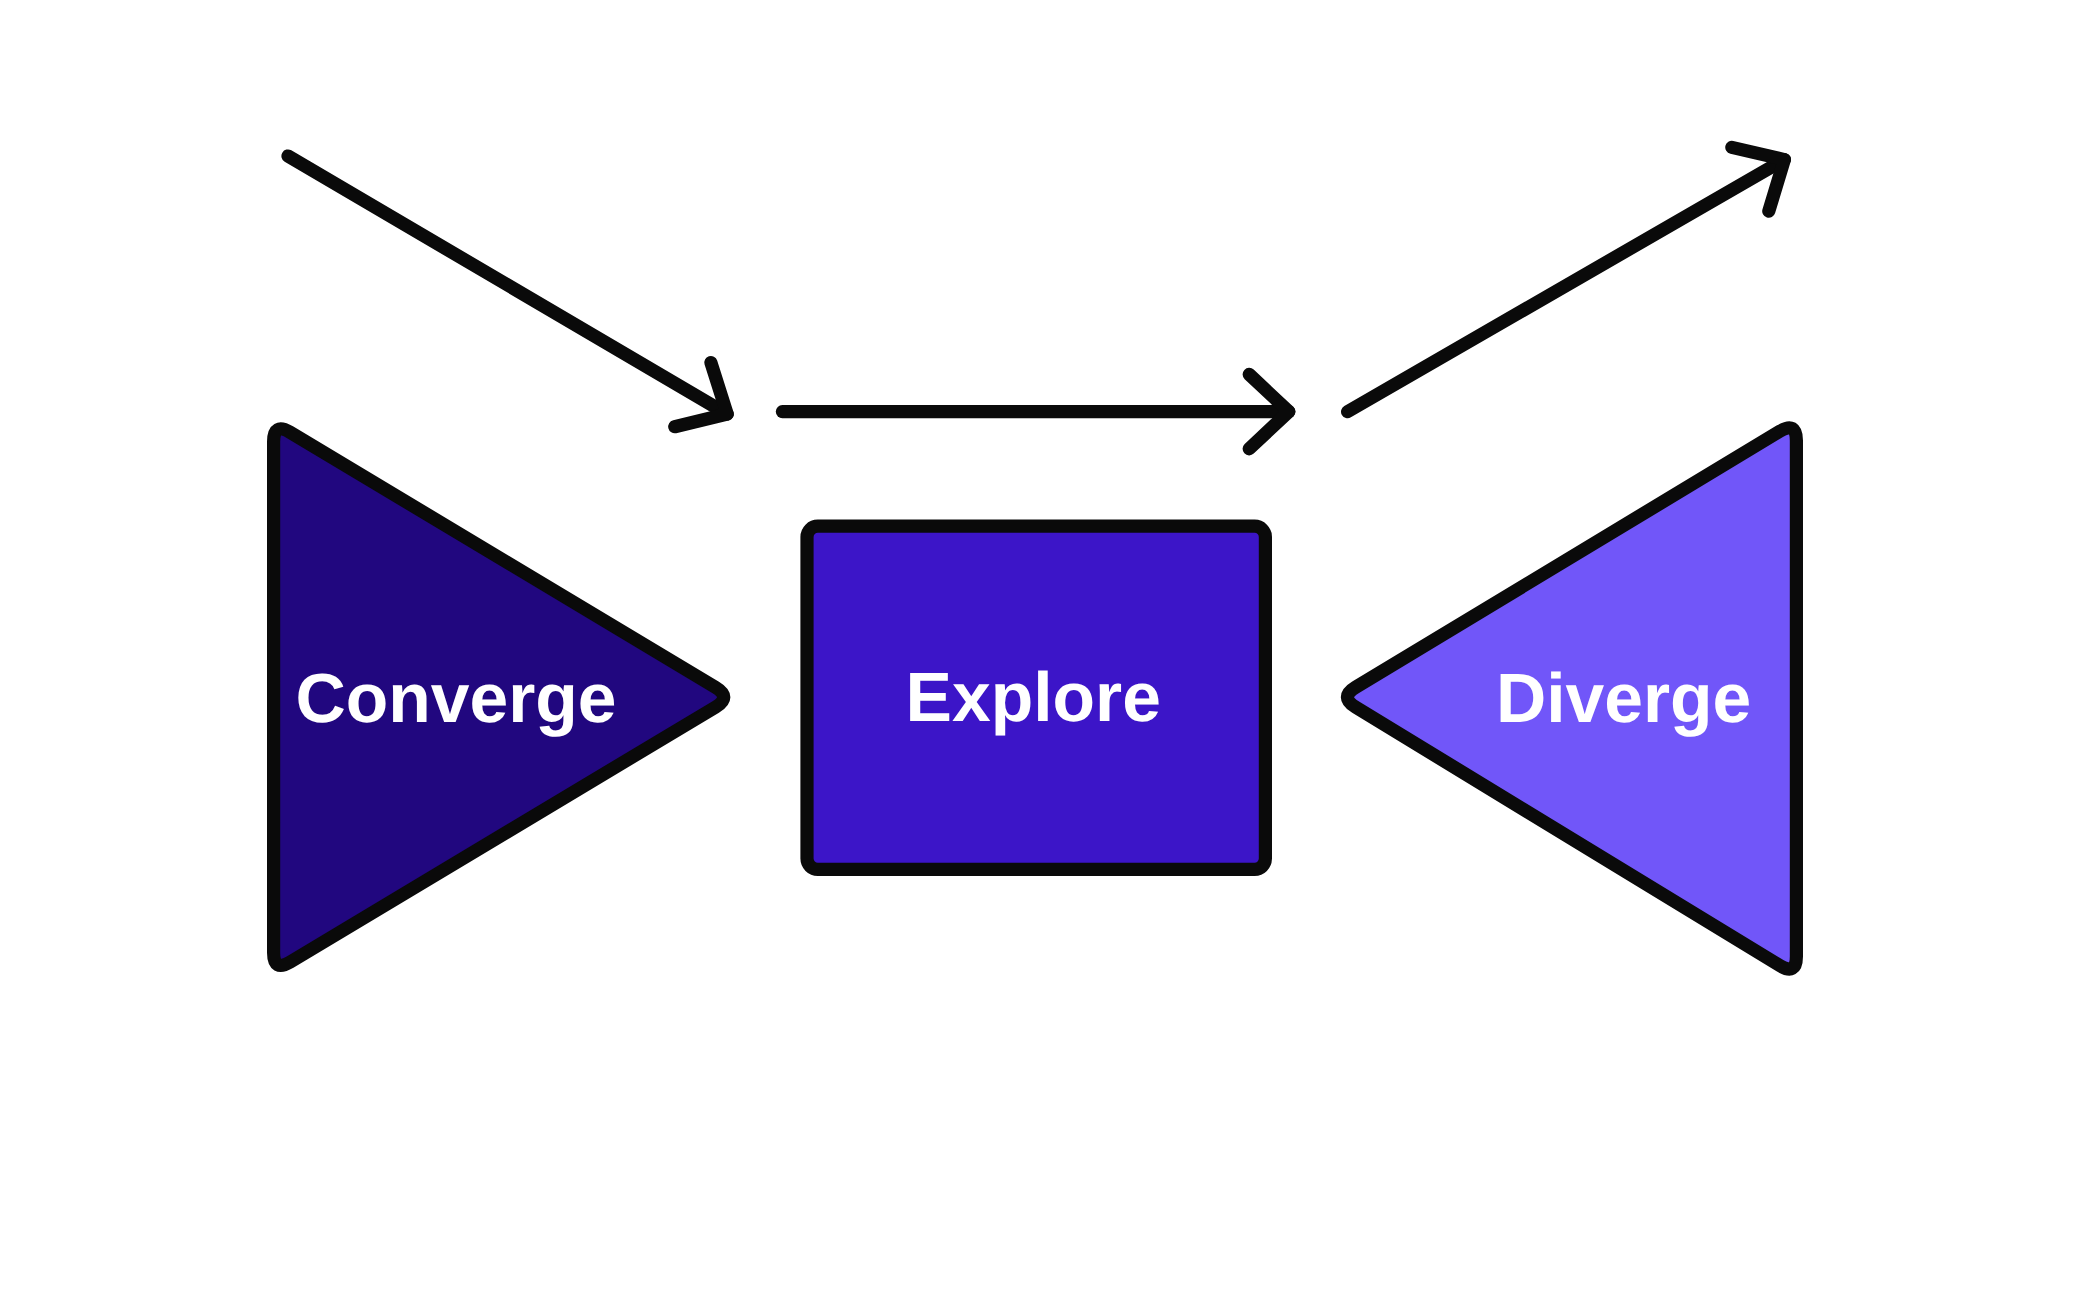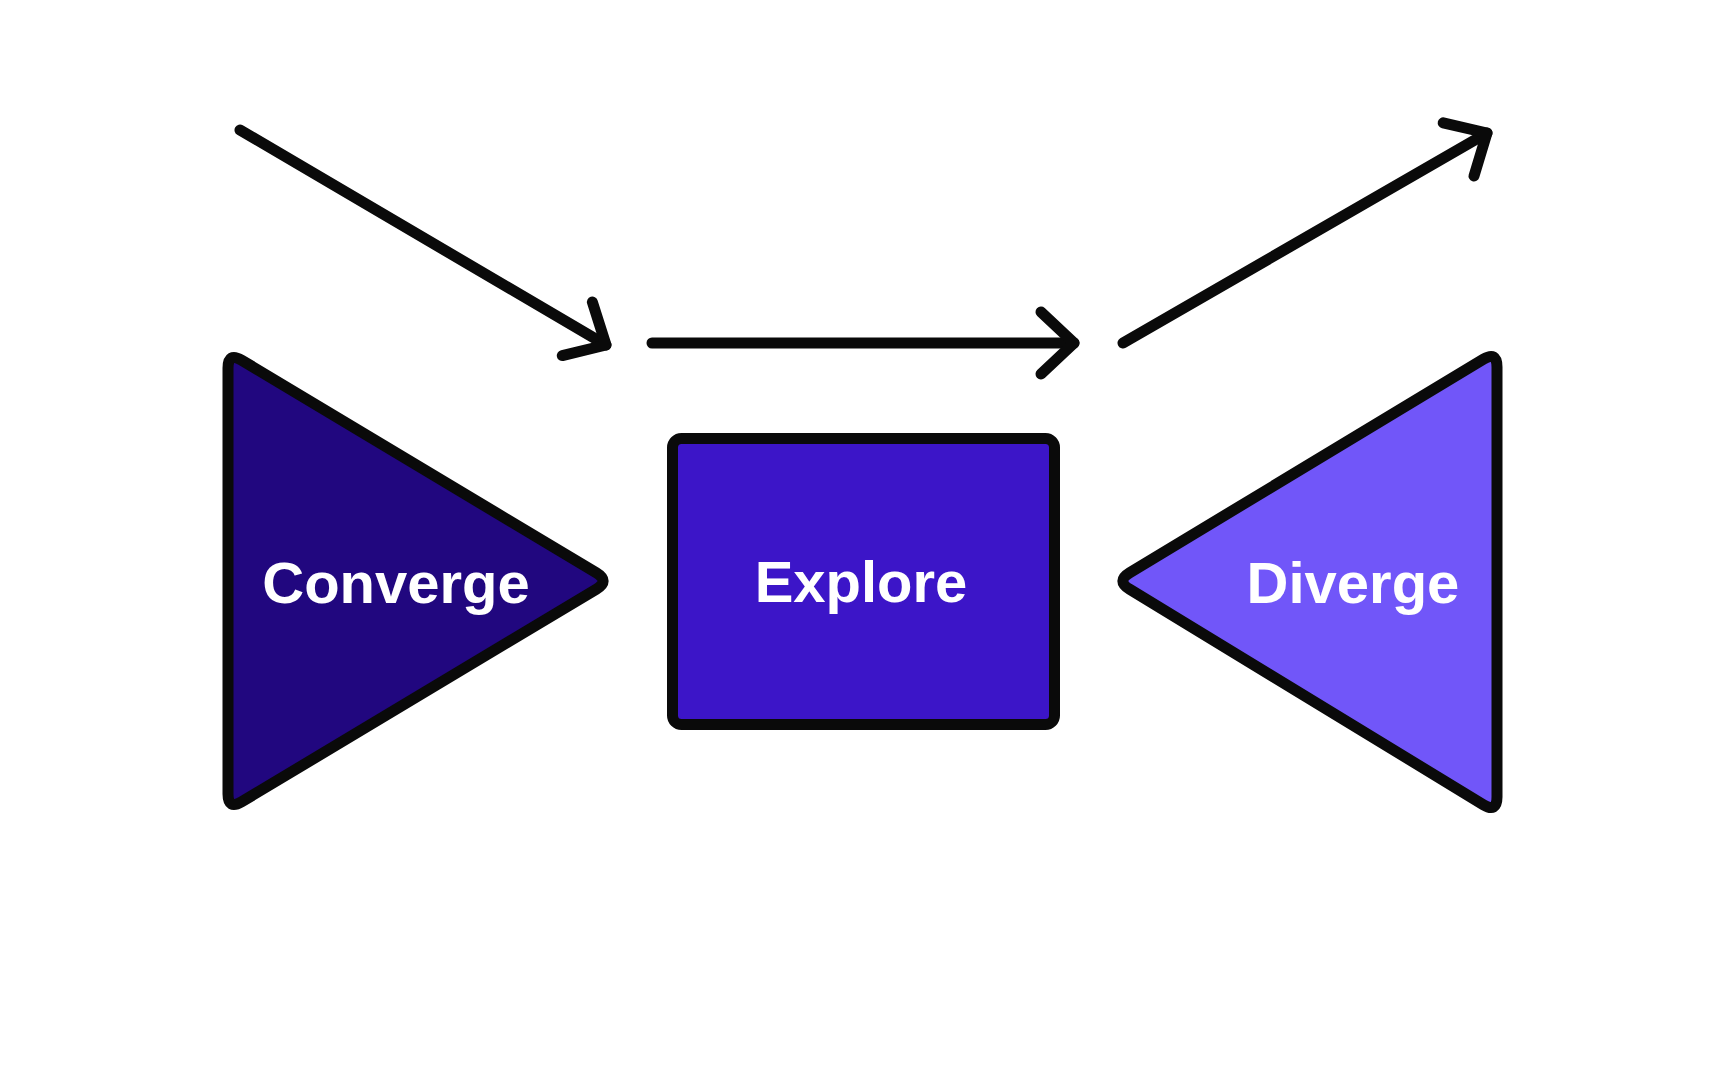--- a/index.html
+++ b/index.html
@@ -37,21 +37,21 @@
   .node-label {
     position: absolute;
     transform: translate(-50%, -50%);
     color: #ffffff;
     font-size: 58px;
     font-weight: bold;
     line-height: 1;
     white-space: nowrap;
     user-select: none;
   }
-  .label-converge { left: 396px; top: 583px; }
+  .label-converge { left: 380px; top: 583px; }
   .label-explore  { left: 861px; top: 582px; }
   .label-diverge  { left: 1353px; top: 583px; }
 </style>
 </head>
 <body>
 
 <div class="canvas">
 
   <svg class="diagram-svg" viewBox="0 0 1728 1080">
 

